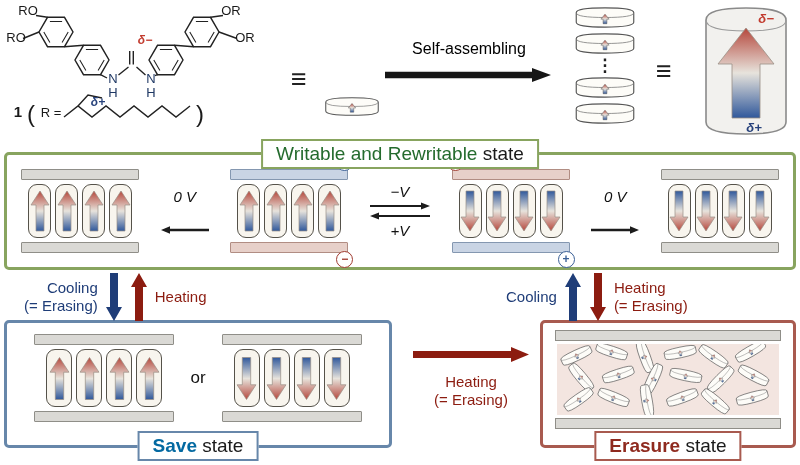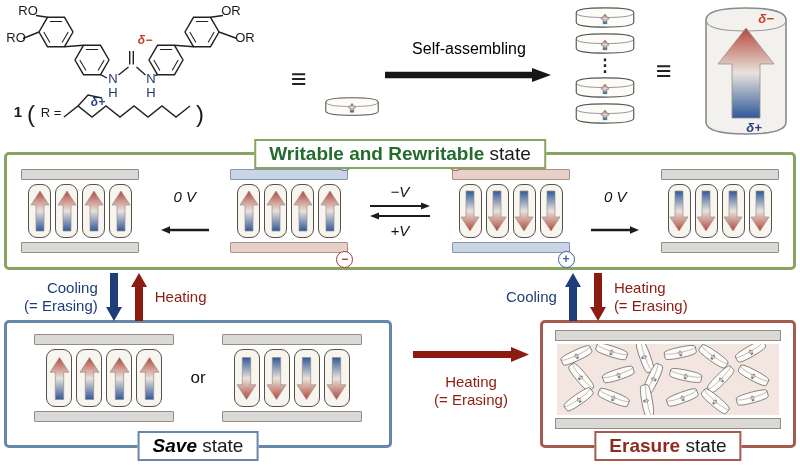--- a/index.html
+++ b/index.html
@@ -32,22 +32,22 @@
             border-radius:5px;box-sizing:border-box;display:flex;align-items:center;justify-content:center;
             gap:16px;background:#fff;padding-bottom:12px;}
   .erase-box{position:absolute;left:540px;top:320px;width:256px;height:128px;border:3px solid #a85a4f;
              border-radius:5px;box-sizing:border-box;background:#fff;padding:7px 10px 16px;
              display:flex;flex-direction:column;}
   .box-label{position:absolute;transform:translateX(-50%);background:#fff;font-size:19px;
              padding:2px 13px;white-space:nowrap;z-index:7;}
   .green-label{left:400px;top:139px;border:2.5px solid #88a45f;}
   .save-label{left:198px;top:431px;border:2.5px solid #6787aa;}
   .erase-label{left:668px;top:431px;border:2.5px solid #a85a4f;}
-  .g-strong{color:#246b2d;font-weight:bold;}
-  .b-strong{color:#000000;font-weight:bold;font-style:italic;}
+  .g-strong{color:#246b2d;font-weight:normal;}
+  .b-strong{color:#0369a1;font-weight:bold;}
   .r-strong{color:#8f2a1f;font-weight:bold;}
 
   
   .vcol{display:flex;flex-direction:column;align-items:center;gap:20px;flex:0 0 auto;}
   .vtext{font-size:15px;font-style:italic;color:#111;}
   .eq{gap:1px;}
 
   
   .trans{position:absolute;display:flex;align-items:center;gap:7px;z-index:4;}
   .txt{font-size:15px;line-height:1.18;}

